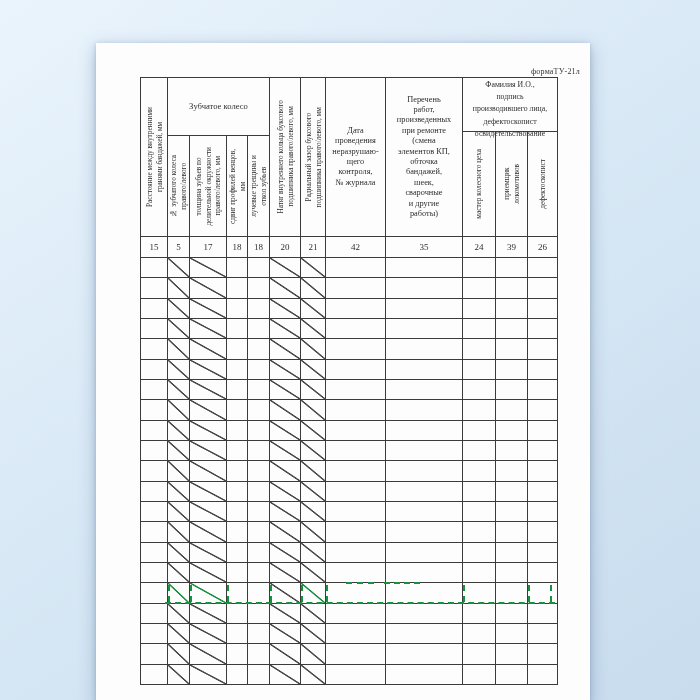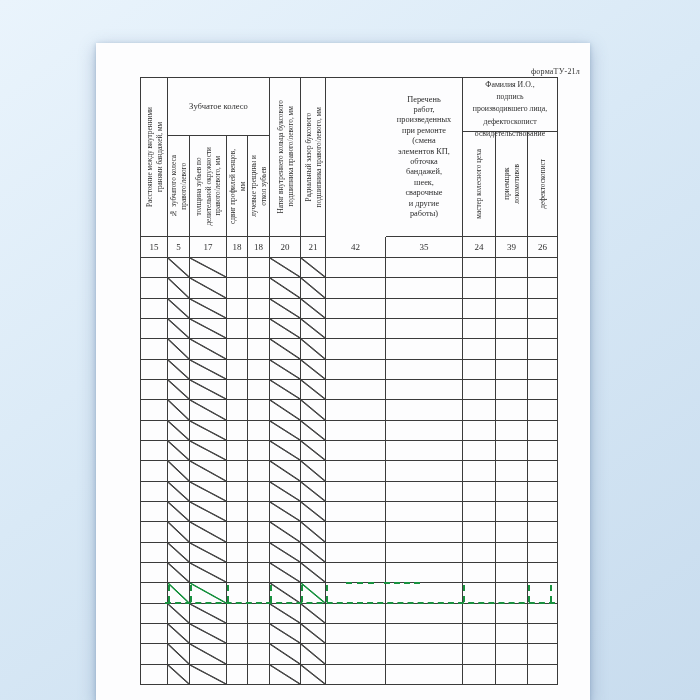--- a/index.html
+++ b/index.html
@@ -91,20 +91,28 @@
 
     <div class="cell head" style="left:129px;top:0;width:31px;height:159px">
       <span class="vtext">Натяг внутреннего кольца буксового
 подшипника правого/левого, мм</span>
     </div>
     <div class="cell head" style="left:160px;top:0;width:25px;height:159px">
       <span class="vtext">Радиальный зазор буксового
 подшипника правого/левого, мм</span>
     </div>
 
+    <div class="cell head" style="left:185px;top:0;width:60px;height:159px">
+      <span class="htext" style="text-align:center">Дата
+проведения
+неразрушаю-
+щего
+контроля,
+№ журнала</span>
+    </div>
     <div class="cell head" style="left:245px;top:0;width:77px;height:159px">
       <span class="htext" style="text-align:center">Перечень
 работ,
 произведенных
 при ремонте
 (смена
 элементов КП,
 обточка
 бандажей,
 шеек,

